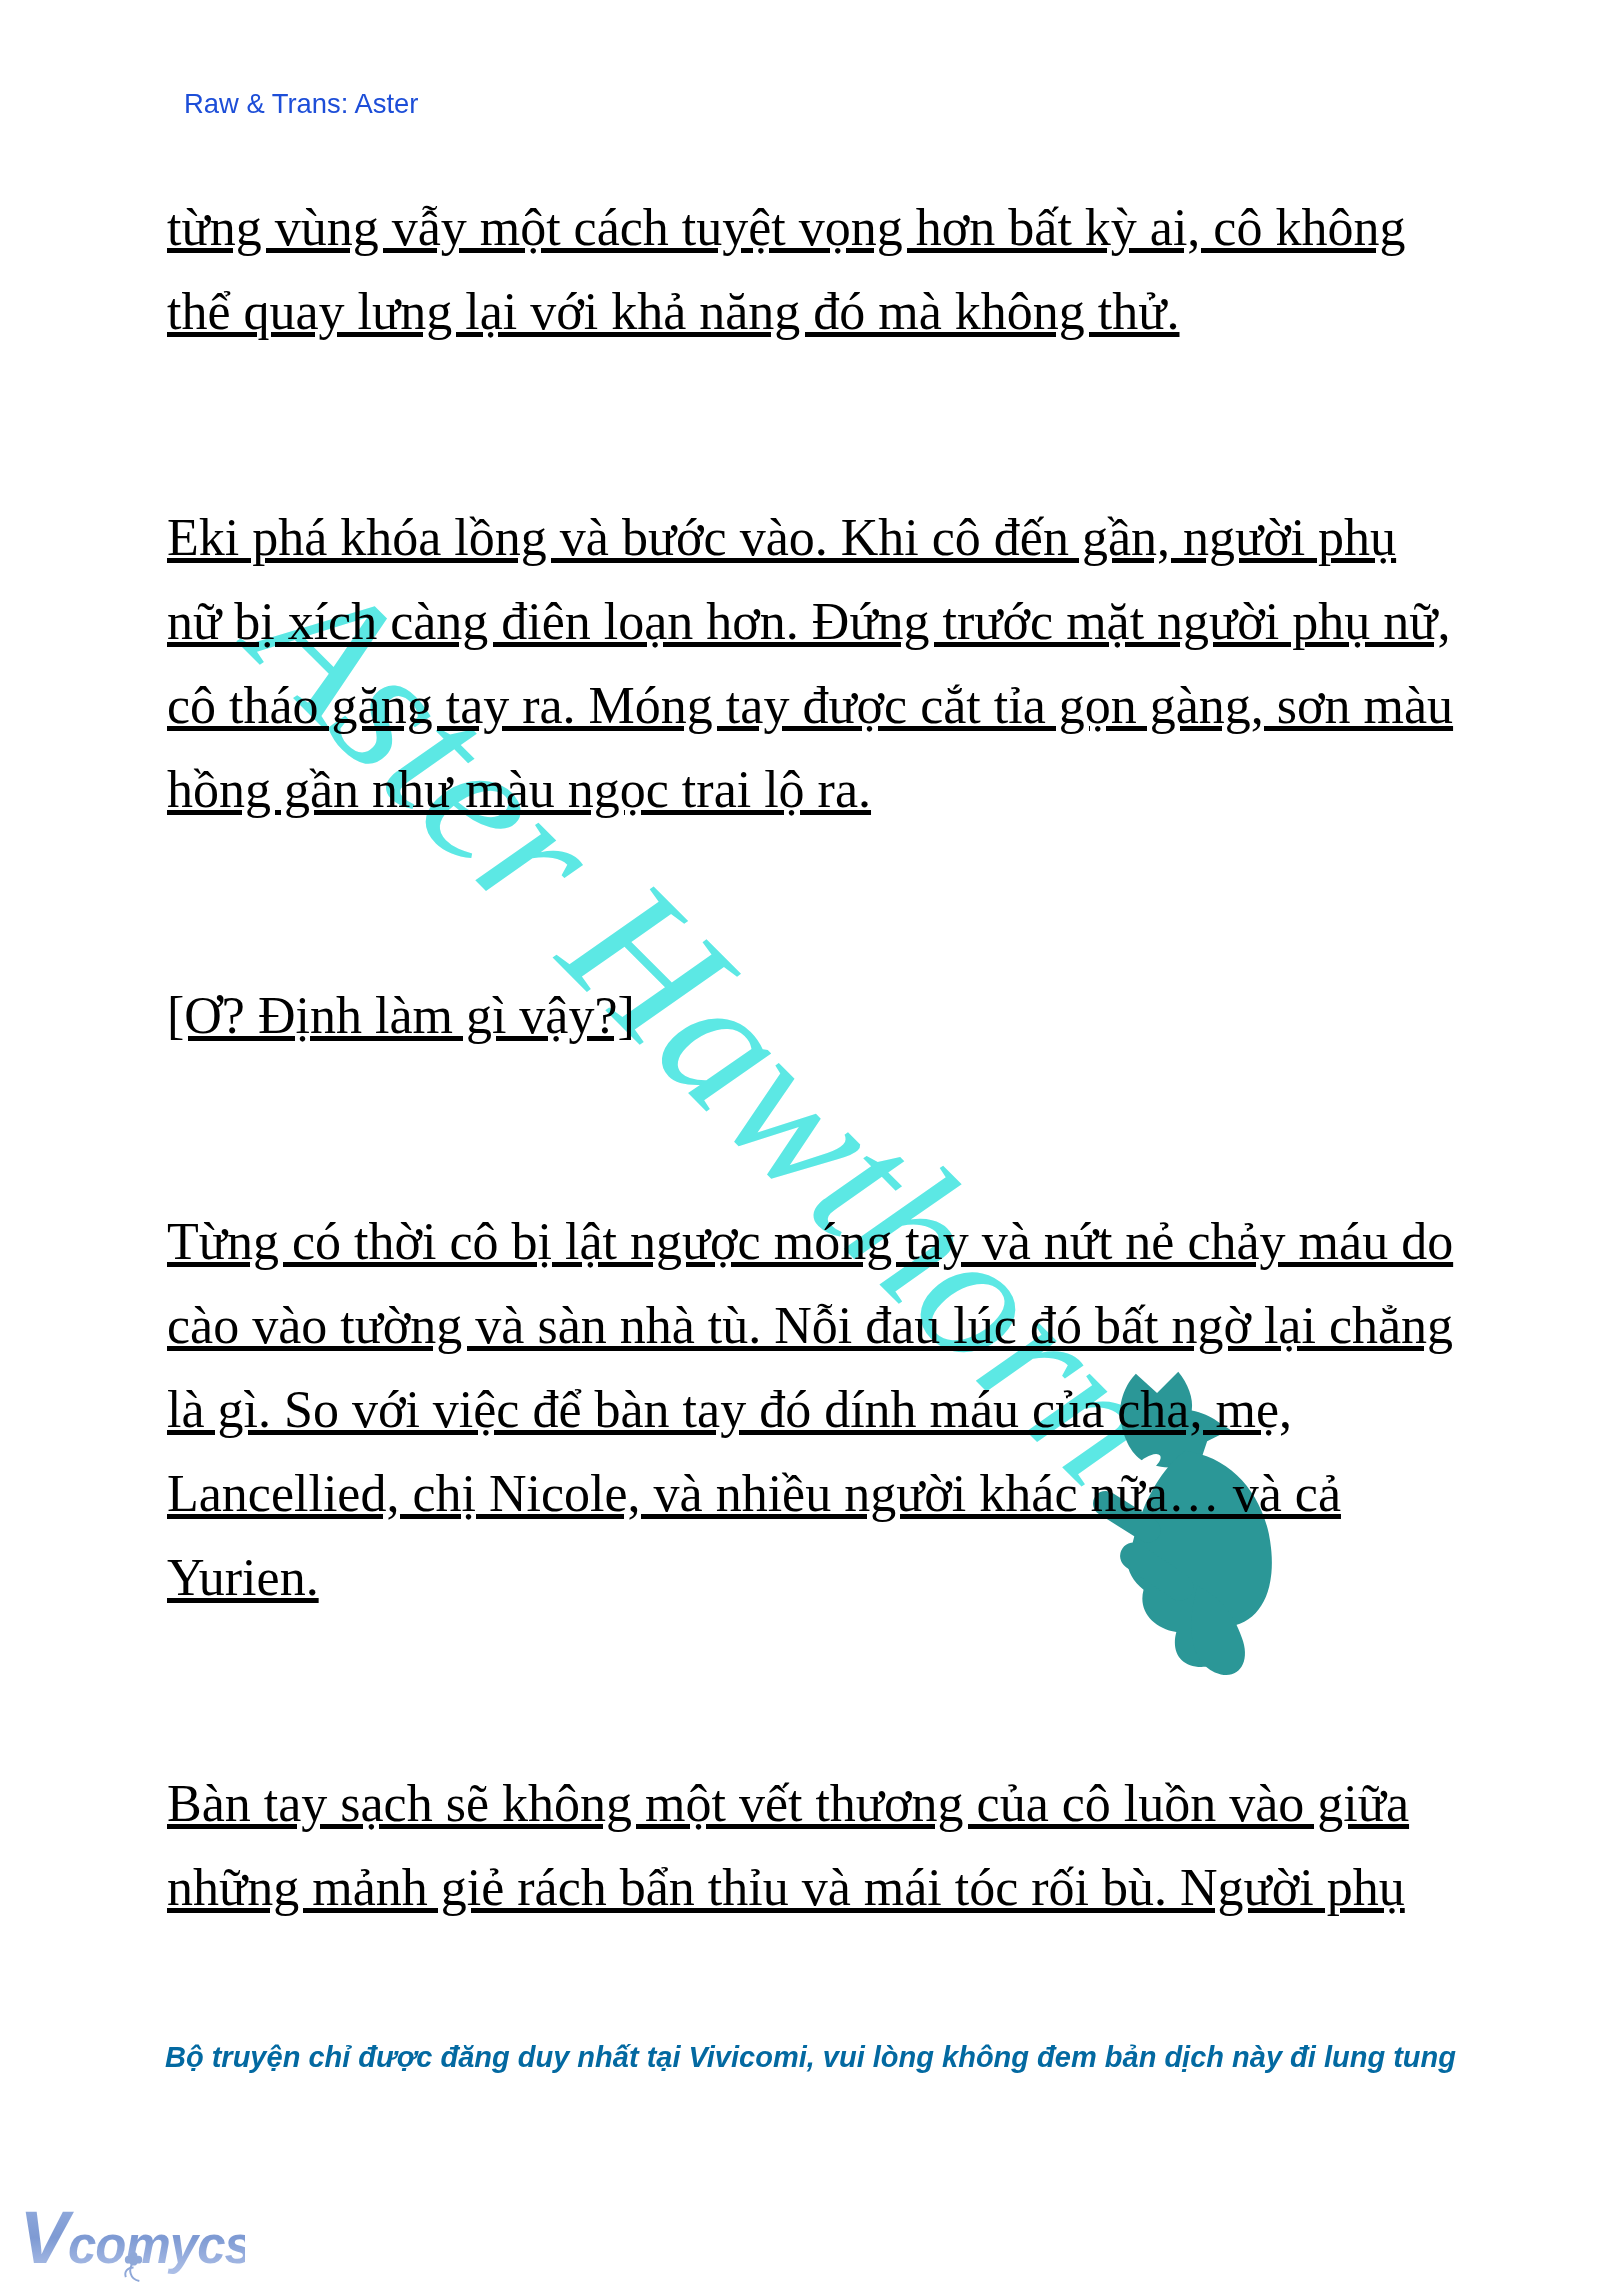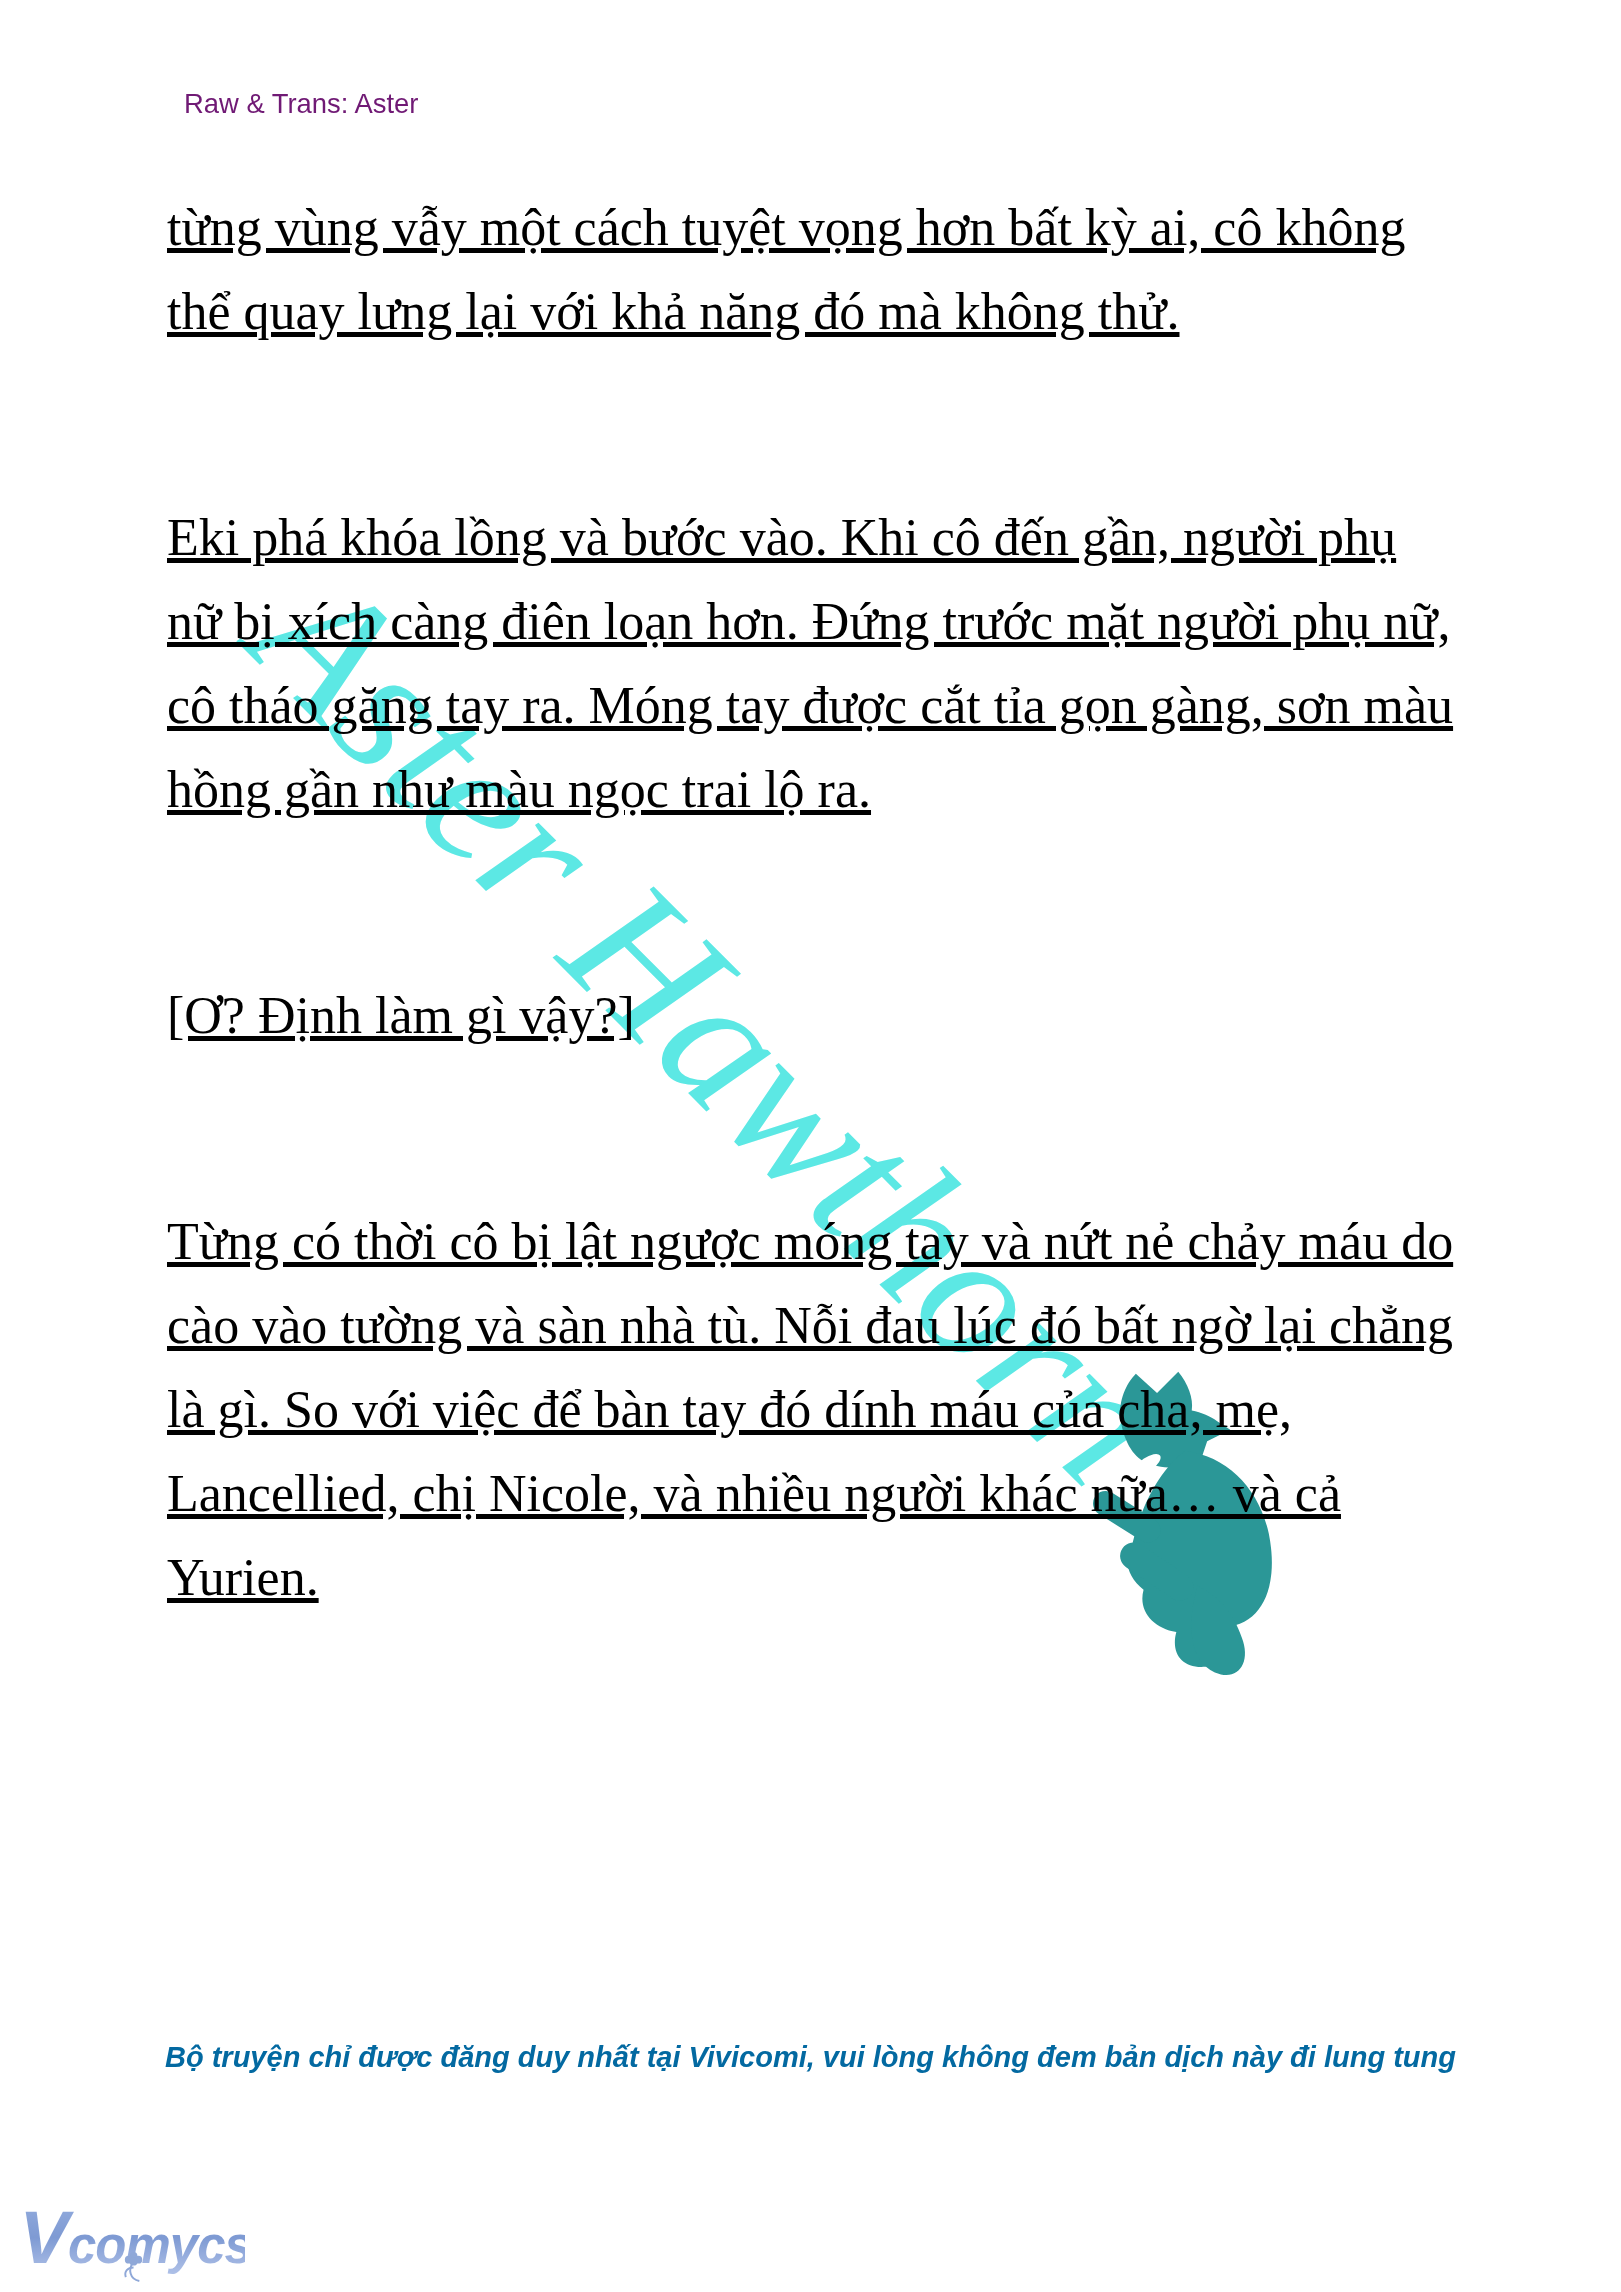--- a/index.html
+++ b/index.html
@@ -41,21 +41,21 @@
   }
 
   .page-header {
     position: absolute;
     left: 184px;
     top: 86px;
     z-index: 2;
     font-family: "Liberation Sans", sans-serif;
     font-size: 27.4px;
     line-height: 35px;
-    color: #701a75;
+    color: #1d4ed8;
   }
 
   .page-body {
     position: absolute;
     left: 167px;
     top: 186px;
     width: 1289px;
     z-index: 2;
     text-decoration: underline;
   }
@@ -150,20 +150,21 @@
 
   <div class="page-header">
     <span>Raw &amp; Trans: Aster</span>
   </div>
 
   <main class="page-body">
     <p>từng vùng vẫy một cách tuyệt vọng hơn bất kỳ ai, cô không thể quay lưng lại với khả năng đó mà không thử.</p>
     <p>Eki phá khóa lồng và bước vào. Khi cô đến gần, người phụ nữ bị xích càng điên loạn hơn. Đứng trước mặt người phụ nữ, cô tháo găng tay ra. Móng tay được cắt tỉa gọn gàng, sơn màu hồng gần như màu ngọc trai lộ ra.</p>
     <p>[Ơ? Định làm gì vậy?]</p>
     <p>Từng có thời cô bị lật ngược móng tay và nứt nẻ chảy máu do cào vào tường và sàn nhà tù. Nỗi đau lúc đó bất ngờ lại chẳng là gì. So với việc để bàn tay đó dính máu của cha, mẹ, Lancellied, chị Nicole, và nhiều người khác nữa… và cả Yurien.</p>
+    <p>Bàn tay sạch sẽ không một vết thương của cô luồn vào giữa những mảnh giẻ rách bẩn thỉu và mái tóc rối bù. Người phụ</p>
   </main>
 
   <footer class="page-footer">
     <p>Bộ truyện chỉ được đăng duy nhất tại Vivicomi, vui lòng không đem bản dịch này đi lung tung</p>
   </footer>
 
   <div class="logo">
     <span class="logo-text">Vcomycs</span>
     <svg class="logo-flower" viewBox="0 0 30 36" aria-hidden="true">
       <g fill="none" stroke="#8fa8d8" stroke-width="2">

